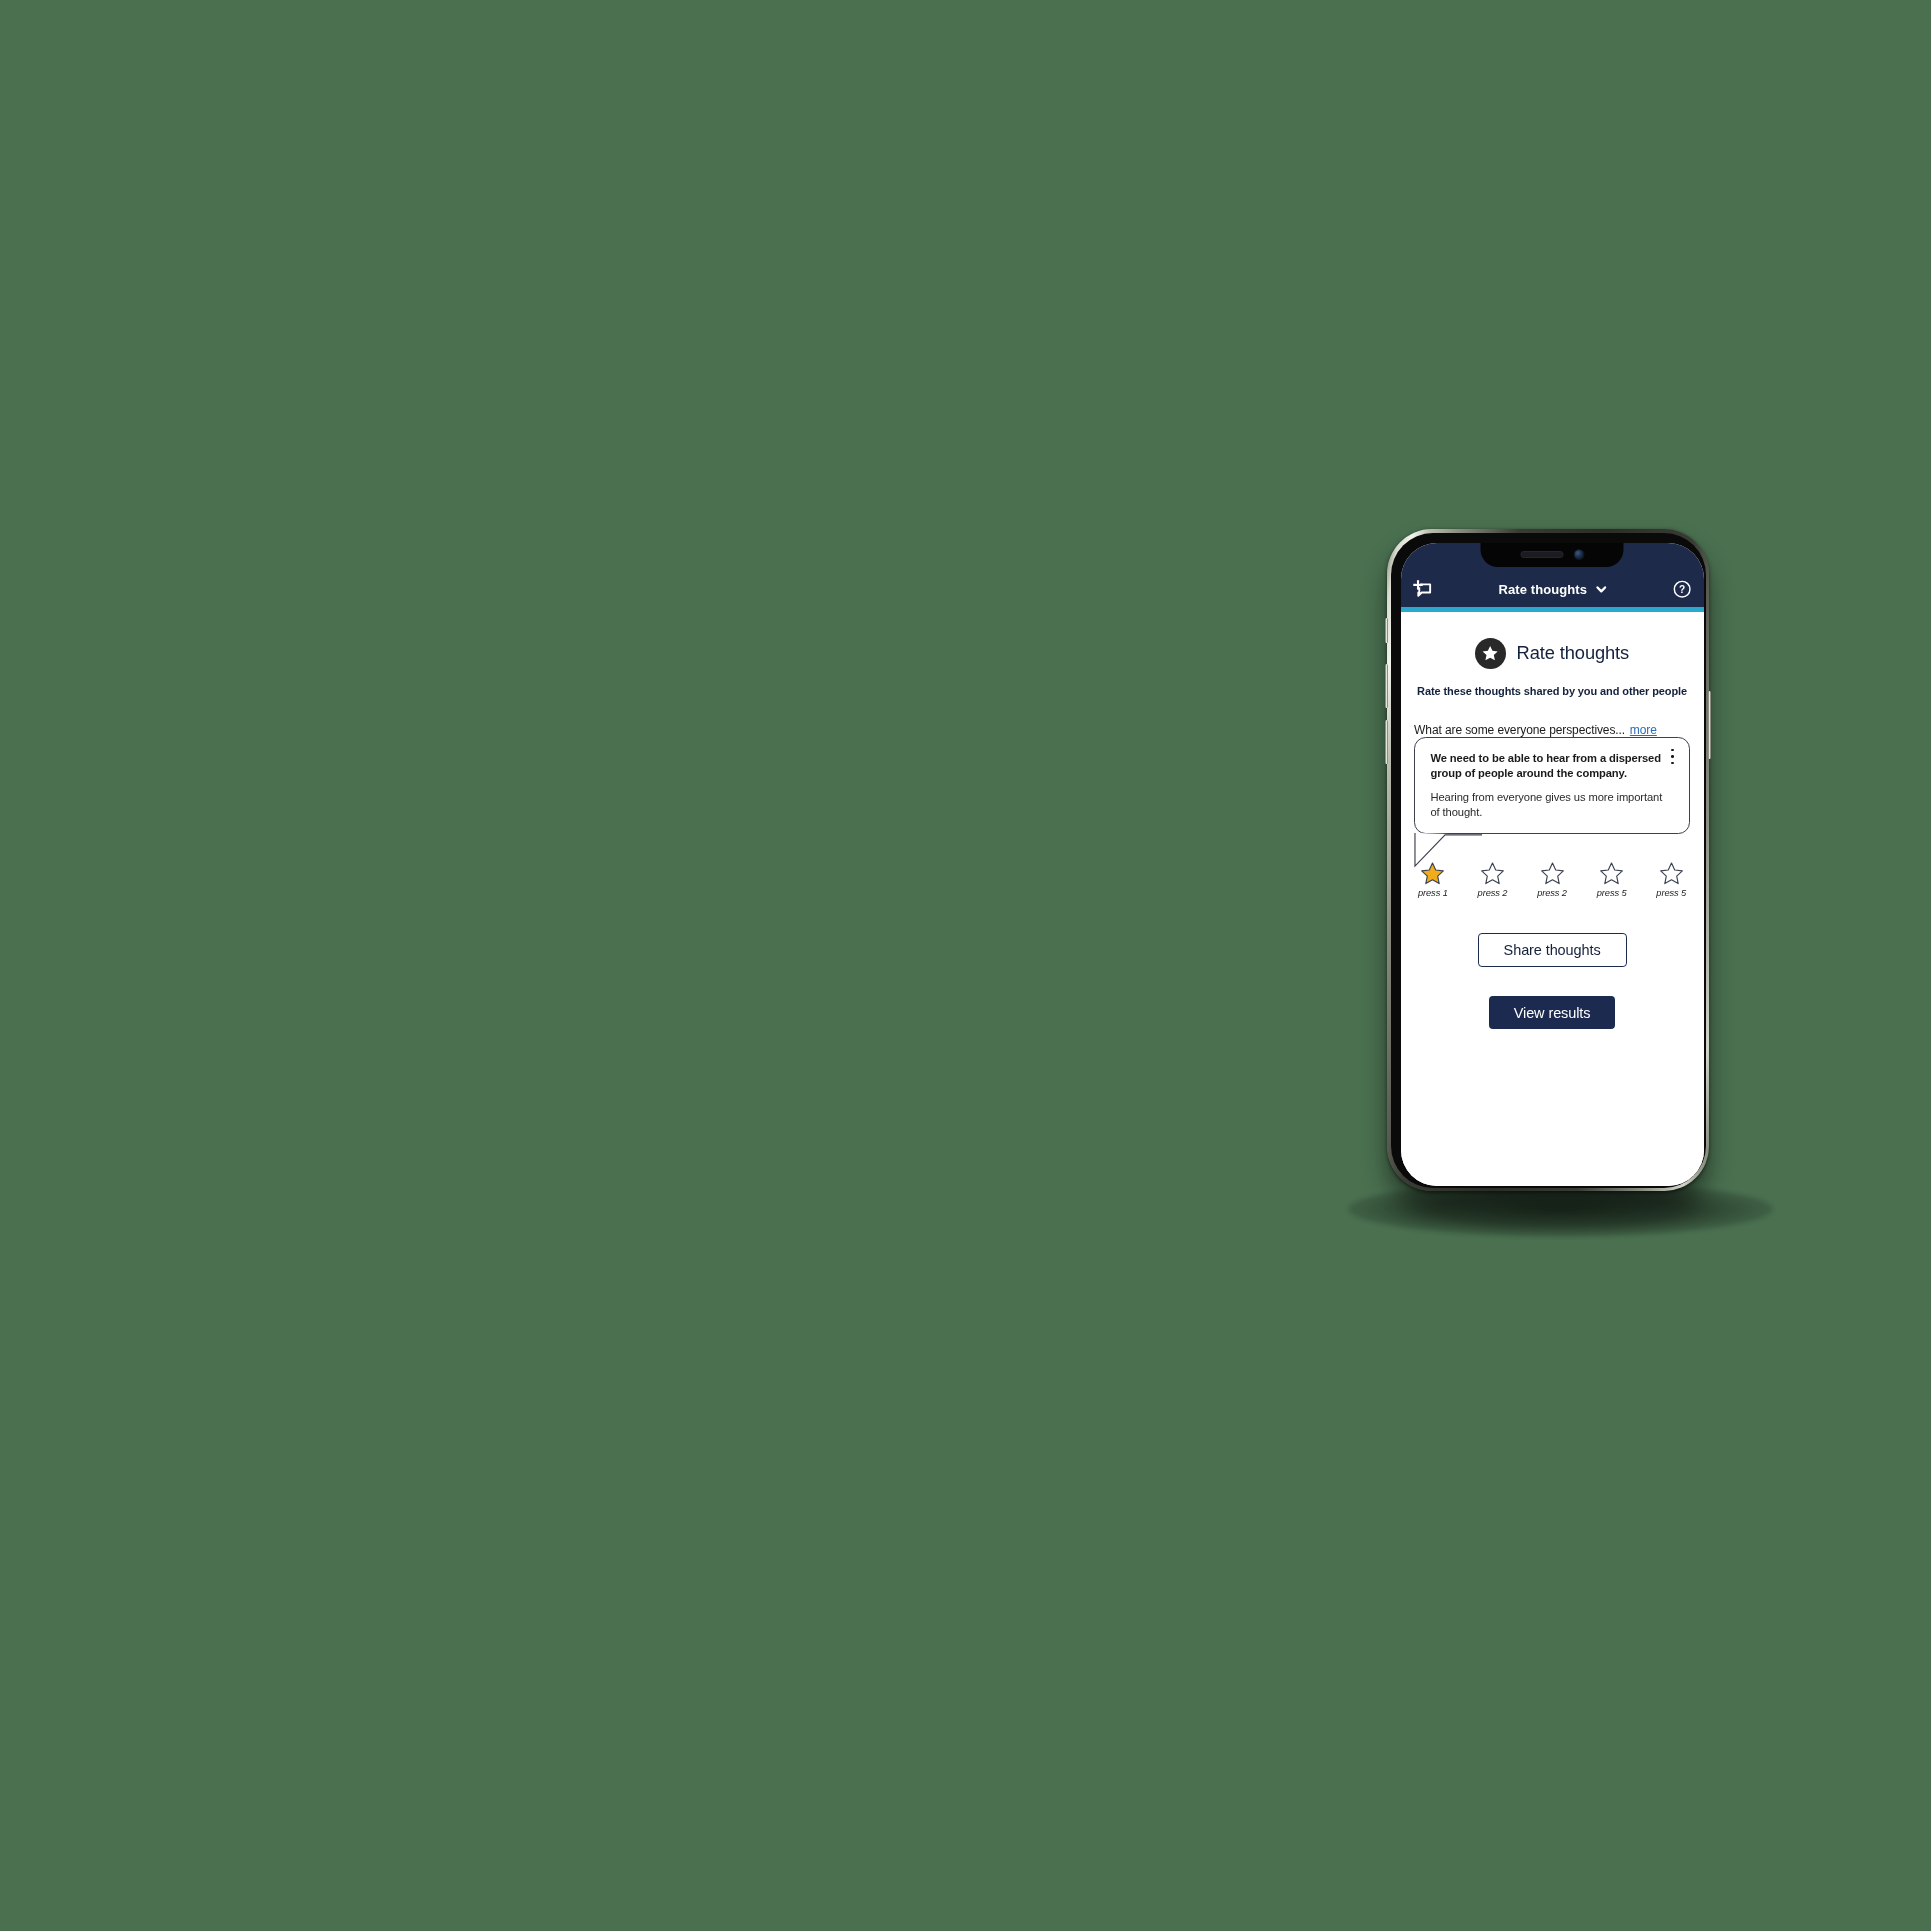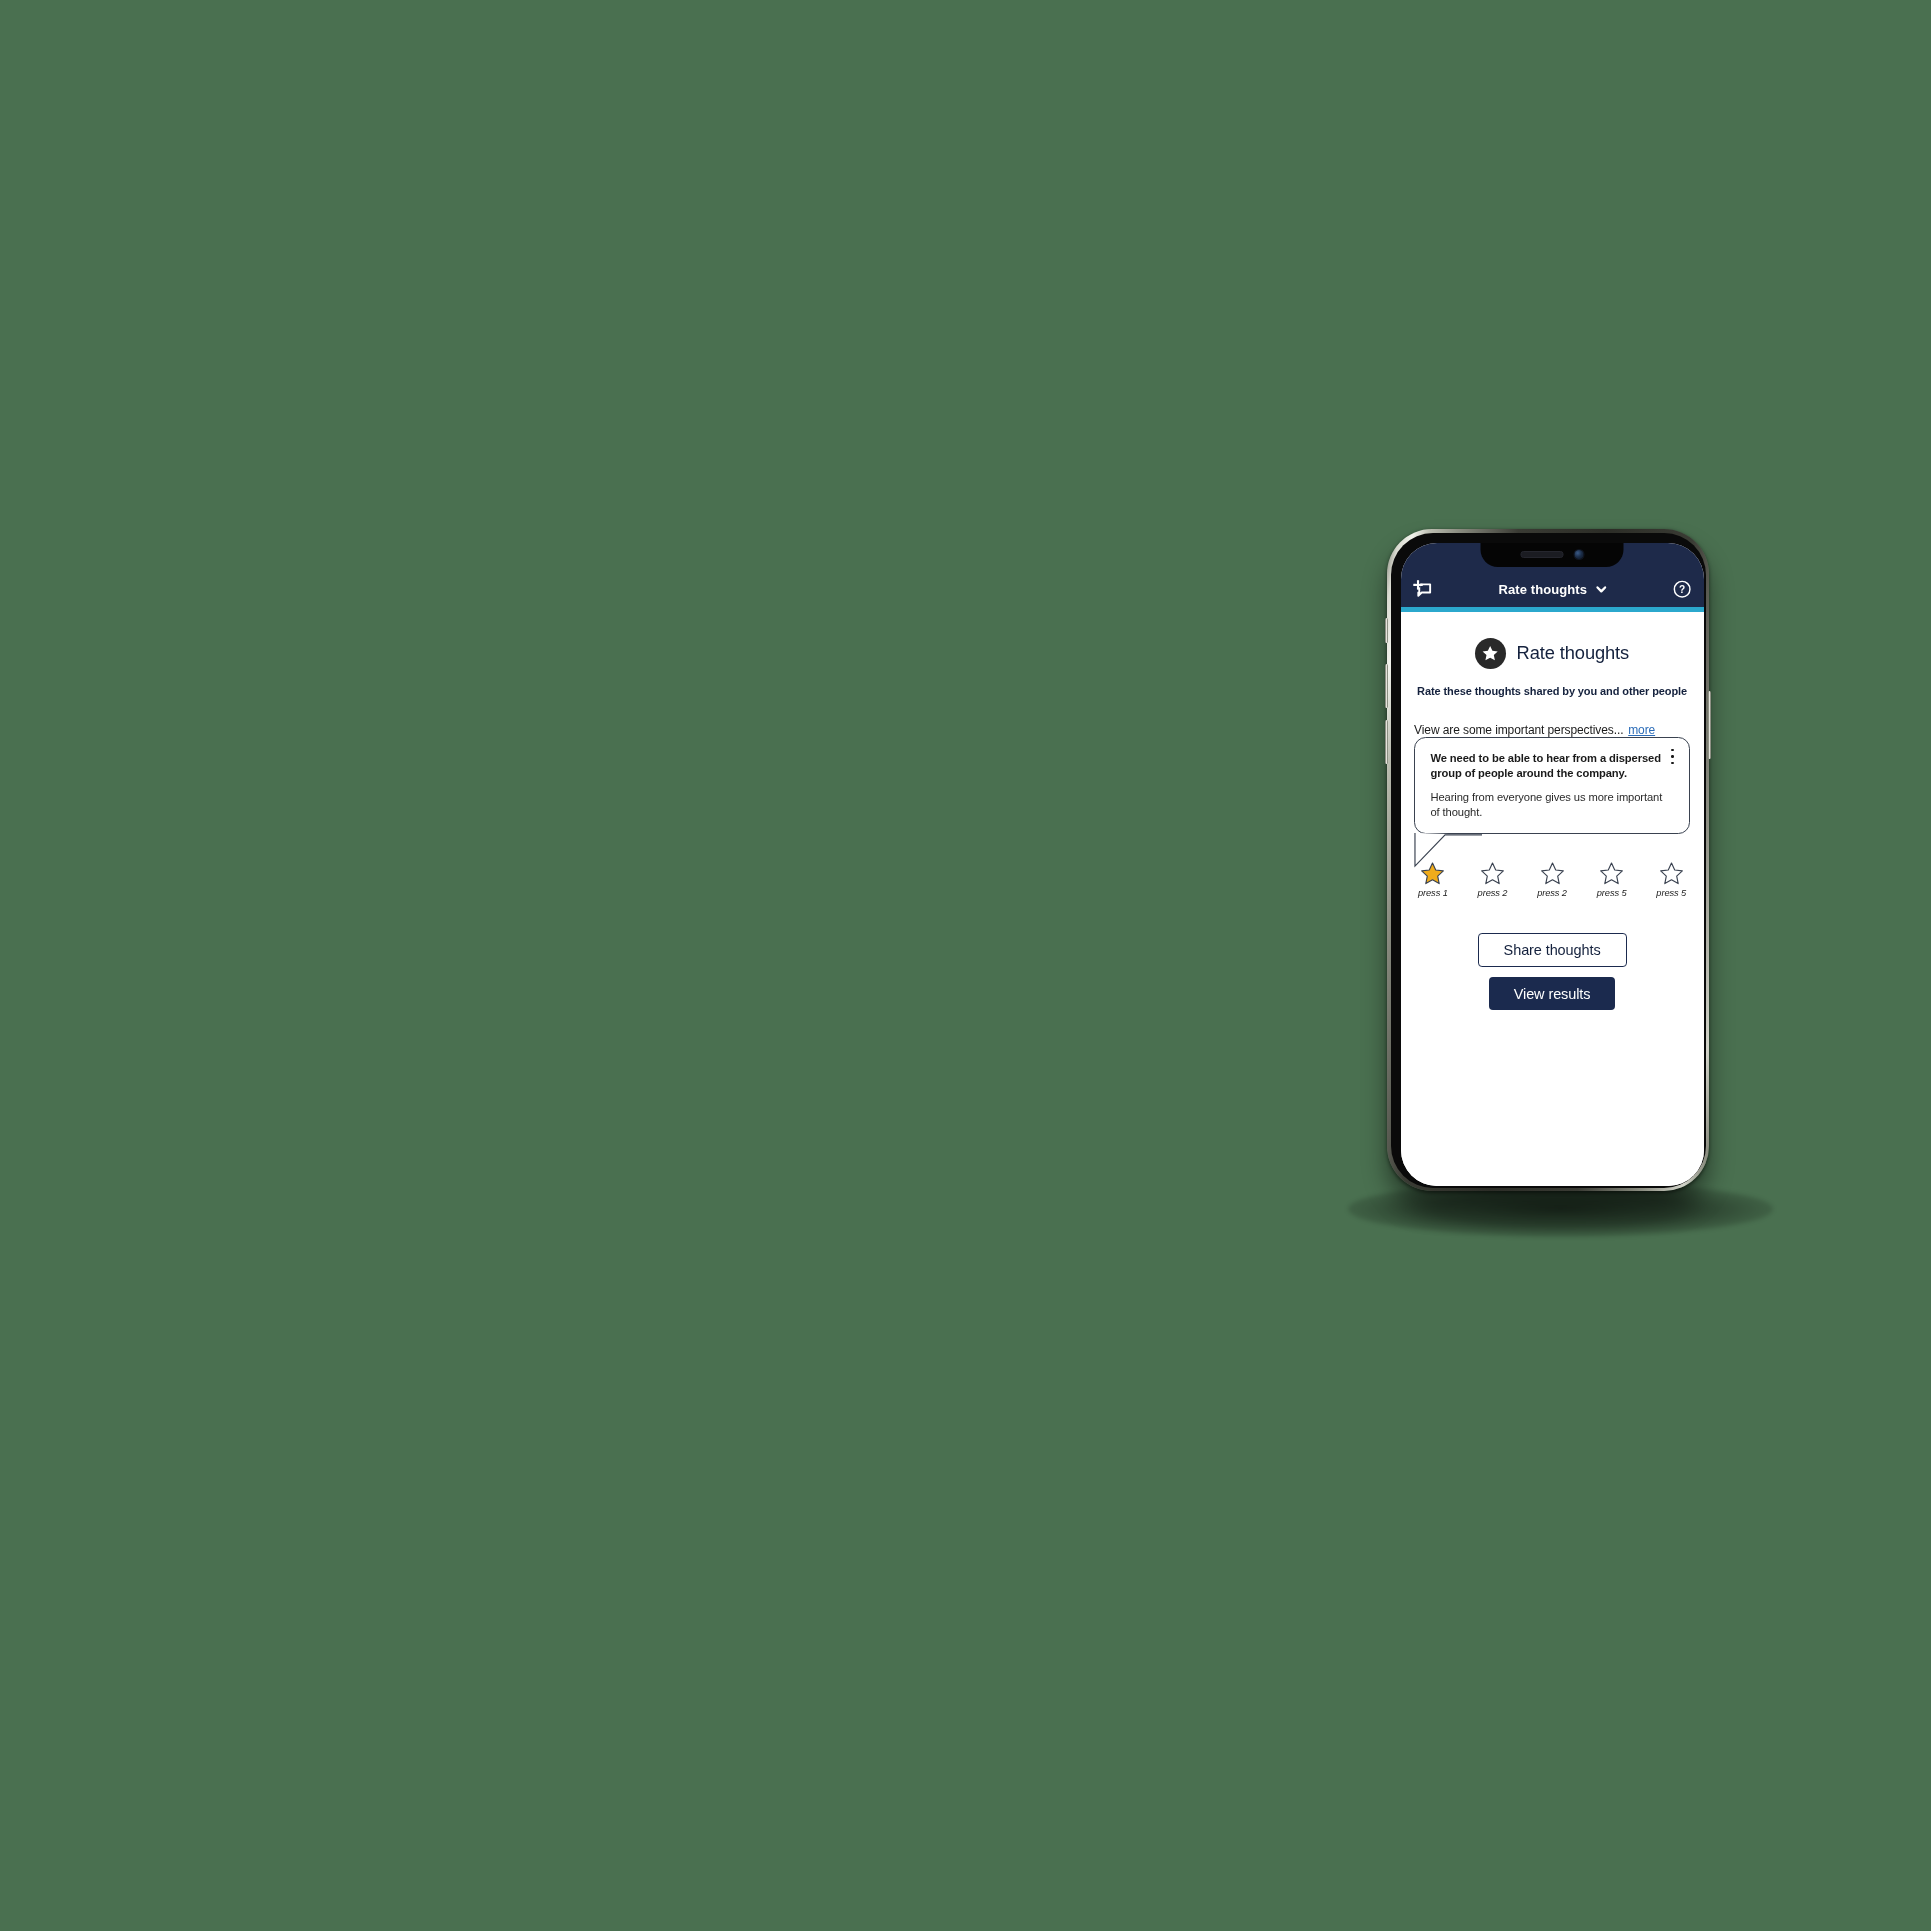--- a/index.html
+++ b/index.html
@@ -298,21 +298,21 @@
     color: #1a1a1a;
     letter-spacing: -0.1px;
   }
 
   
   #actions {
     margin-top: 35px;
     display: flex;
     flex-direction: column;
     align-items: center;
-    gap: 10px;
+    gap: 29px;
   }
   #share-thoughts-button {
     border: 1.4px solid #1b2a4e;
     border-radius: 3.9px;
     background: #ffffff;
     color: #14213d;
     font-size: 14.5px;
     font-family: "Liberation Sans", sans-serif;
     padding: 7.7px 25px;
     cursor: pointer;
@@ -394,21 +394,21 @@
               <svg width="18.3" height="18.3" viewBox="0 0 24 24" aria-hidden="true">
                 <path d="M12 2.6 L15.0 9.0 L21.9 9.8 L16.8 14.5 L18.2 21.3 L12 17.9 L5.8 21.3 L7.2 14.5 L2.1 9.8 L9.0 9.0 Z" fill="#ffffff"></path>
               </svg>
             </div>
             <div id="page-title">Rate thoughts</div>
           </div>
 
           <div id="page-subtitle">Rate these thoughts shared by you and other people</div>
 
           <div id="question-row">
-            <span id="question-text">View are some important perspectives...</span>
+            <span id="question-text">What are some everyone perspectives...</span>
             <span id="more-link">more</span>
           </div>
 
           <div id="thought-card-wrap">
             <div id="thought-card">
               <div id="kebab-menu">
                 <span></span>
                   <span></span>
                   <span></span>
               </div>

